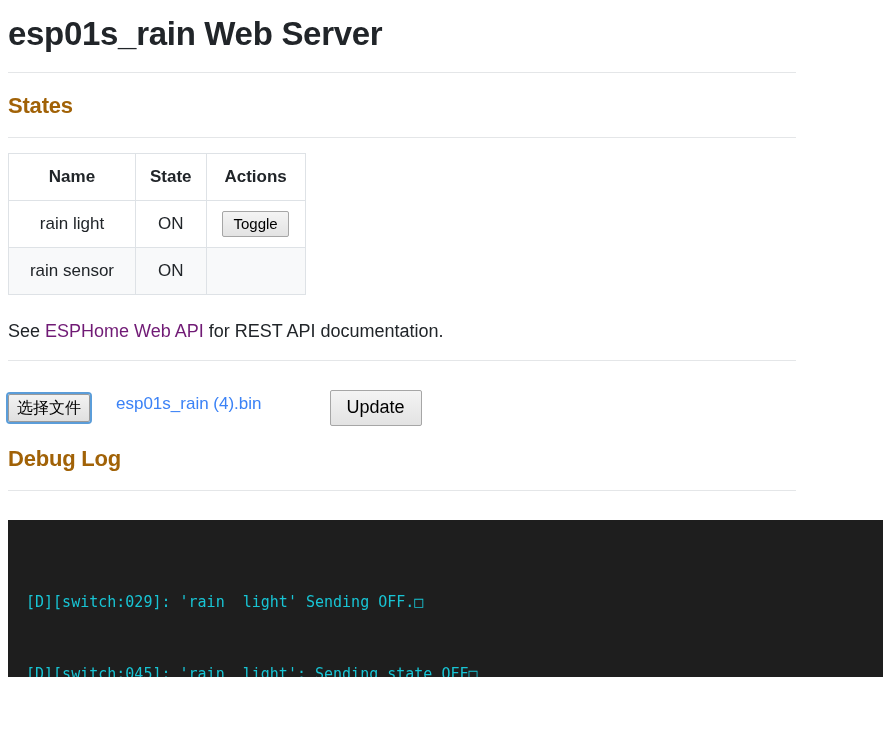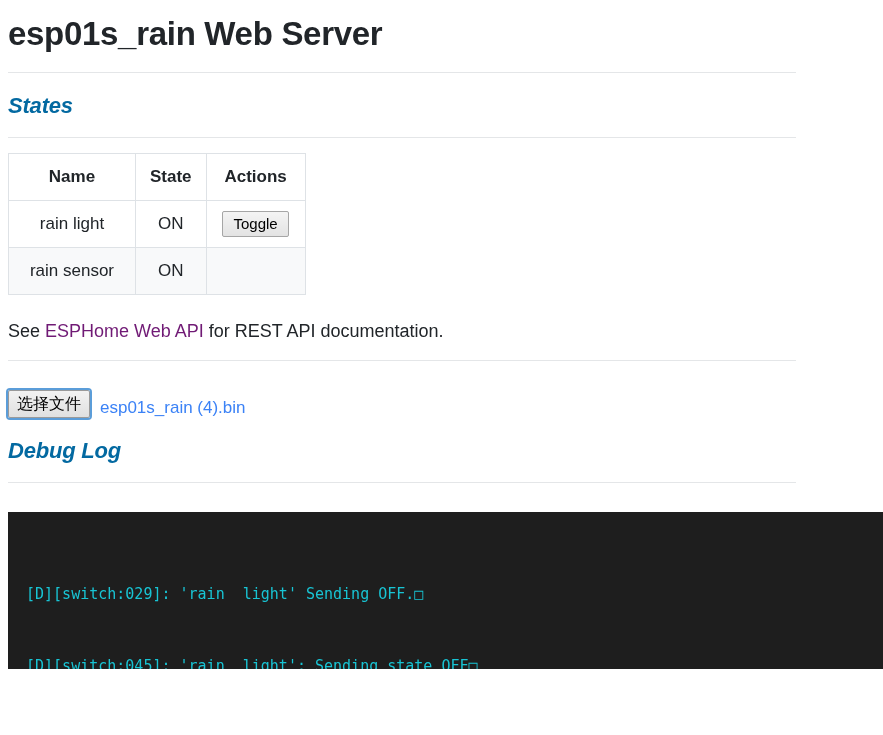--- a/index.html
+++ b/index.html
@@ -37,22 +37,21 @@
     margin: 18px 0 0 0;
     height: 0;
   }
 
   h2.section-title {
     font-size: 22px;
     line-height: 1.2;
     font-weight: 700;
     margin: 20px 0 0 0;
     letter-spacing: -0.2px;
-    color: #0369a1;
-    font-style: italic;
+    color: #a16207;
   }
 
   
   table.states-table {
     border-collapse: collapse;
     margin-top: 15px;
     font-size: 17px;
     color: #212529;
     background: #ffffff;
   }
@@ -115,21 +114,22 @@
   }
 
   
   .ota-row {
     display: flex;
     align-items: center;
     margin-top: 29px;
   }
   .file-picker {
     display: inline-flex;
-    align-items: flex-end;
+    align-items: flex-start;
+    gap: 16px;
   }
   .file-btn {
     font-family: "Liberation Sans", sans-serif;
     font-size: 16px;
     color: #000000;
     background: linear-gradient(#f2f2f2, #e0e0e0);
     border: 1px solid #9a9a9a;
     border-radius: 2px;
     padding: 3px 8px;
     line-height: 1.25;
@@ -203,20 +203,23 @@
 
   <p class="api-note"><span>See </span><a href="#">ESPHome Web API</a><span> for REST API documentation.</span></p>
 
   <hr class="rule">
 
   <div class="ota-row">
     <div class="file-picker">
       <button class="file-btn" type="button">选择文件</button>
       <span class="file-name">esp01s_rain (4).bin</span>
     </div>
+    <div class="update-btn-wrap">
+      <button class="native-btn big" type="button">Update</button>
+    </div>
   </div>
 
   <h2 class="section-title">Debug Log</h2>
   <hr class="rule">
 
   <div class="console">
     <div class="log-line debug">[D][switch:029]: 'rain  light' Sending OFF.□</div>
     <div class="log-line debug">[D][switch:045]: 'rain  light': Sending state OFF□</div>
     
     

